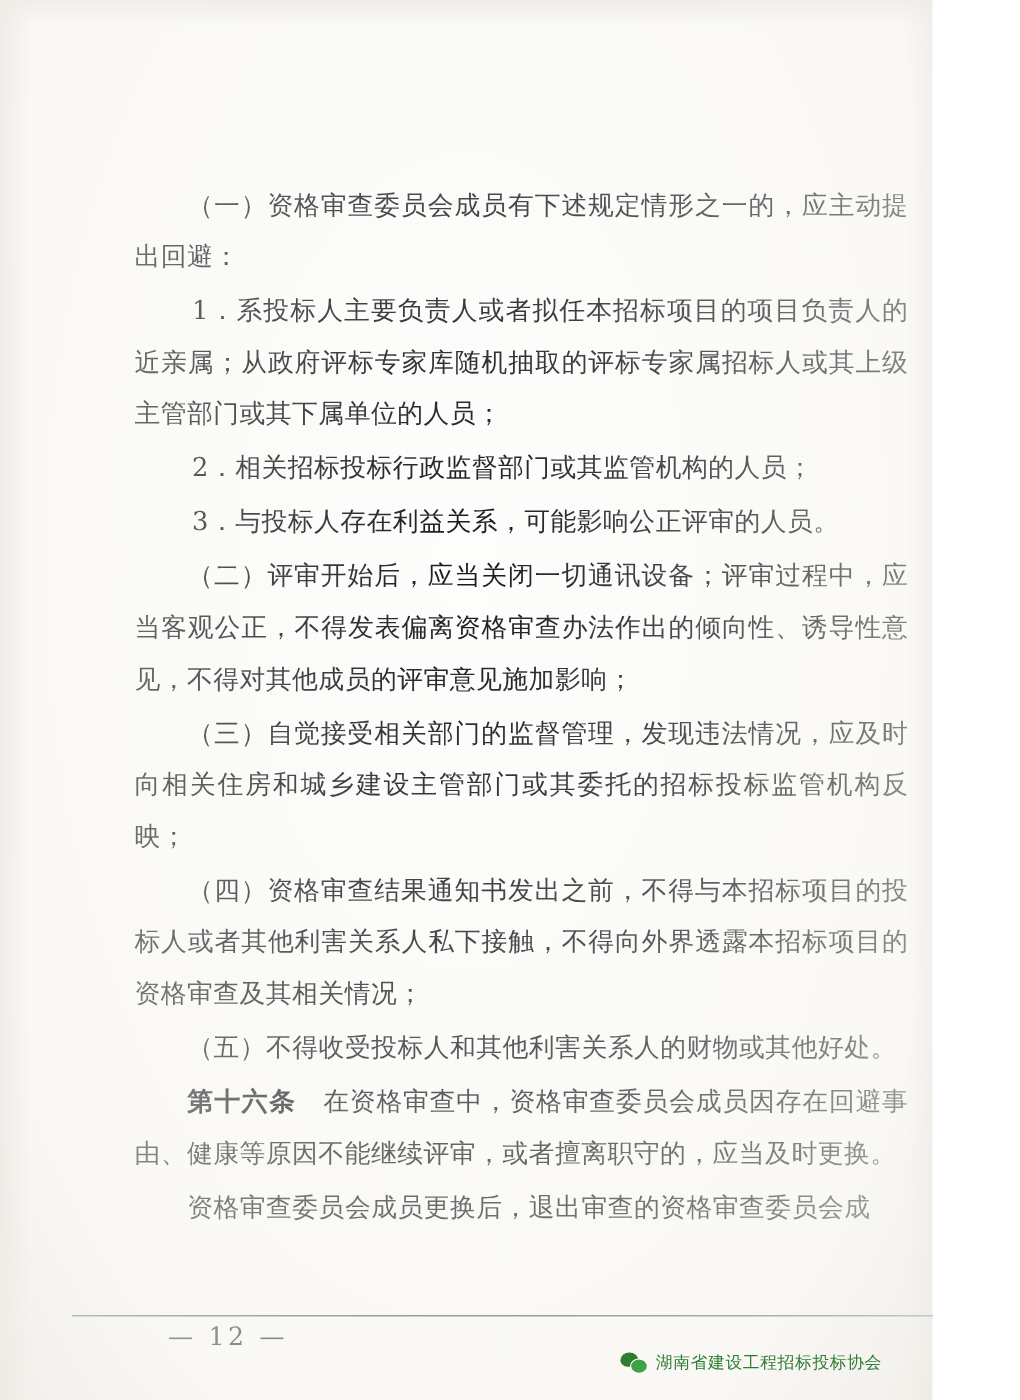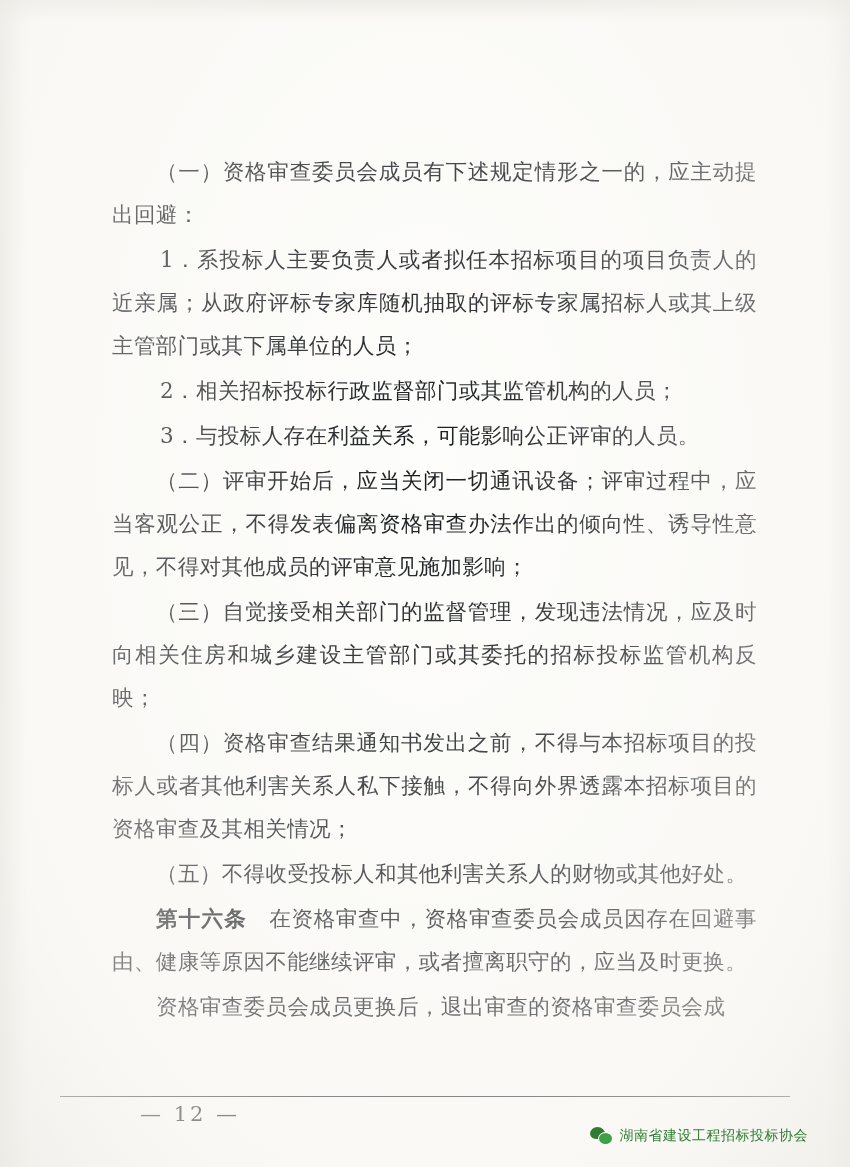--- a/index.html
+++ b/index.html
@@ -5,21 +5,21 @@
   html, body {
     margin: 0;
     padding: 0;
     background: #ffffff;
   }
   body {
     font-family: "DejaVu Serif", "Liberation Serif", serif;
   }
   #page {
     position: relative;
-    width: 850px;
+    width: 777px;
     height: 1167px;
     background: #fdfdfb;
     overflow: hidden;
   }
   
   #page::before {
     content: "";
     position: absolute;
     inset: 0;
     background:

